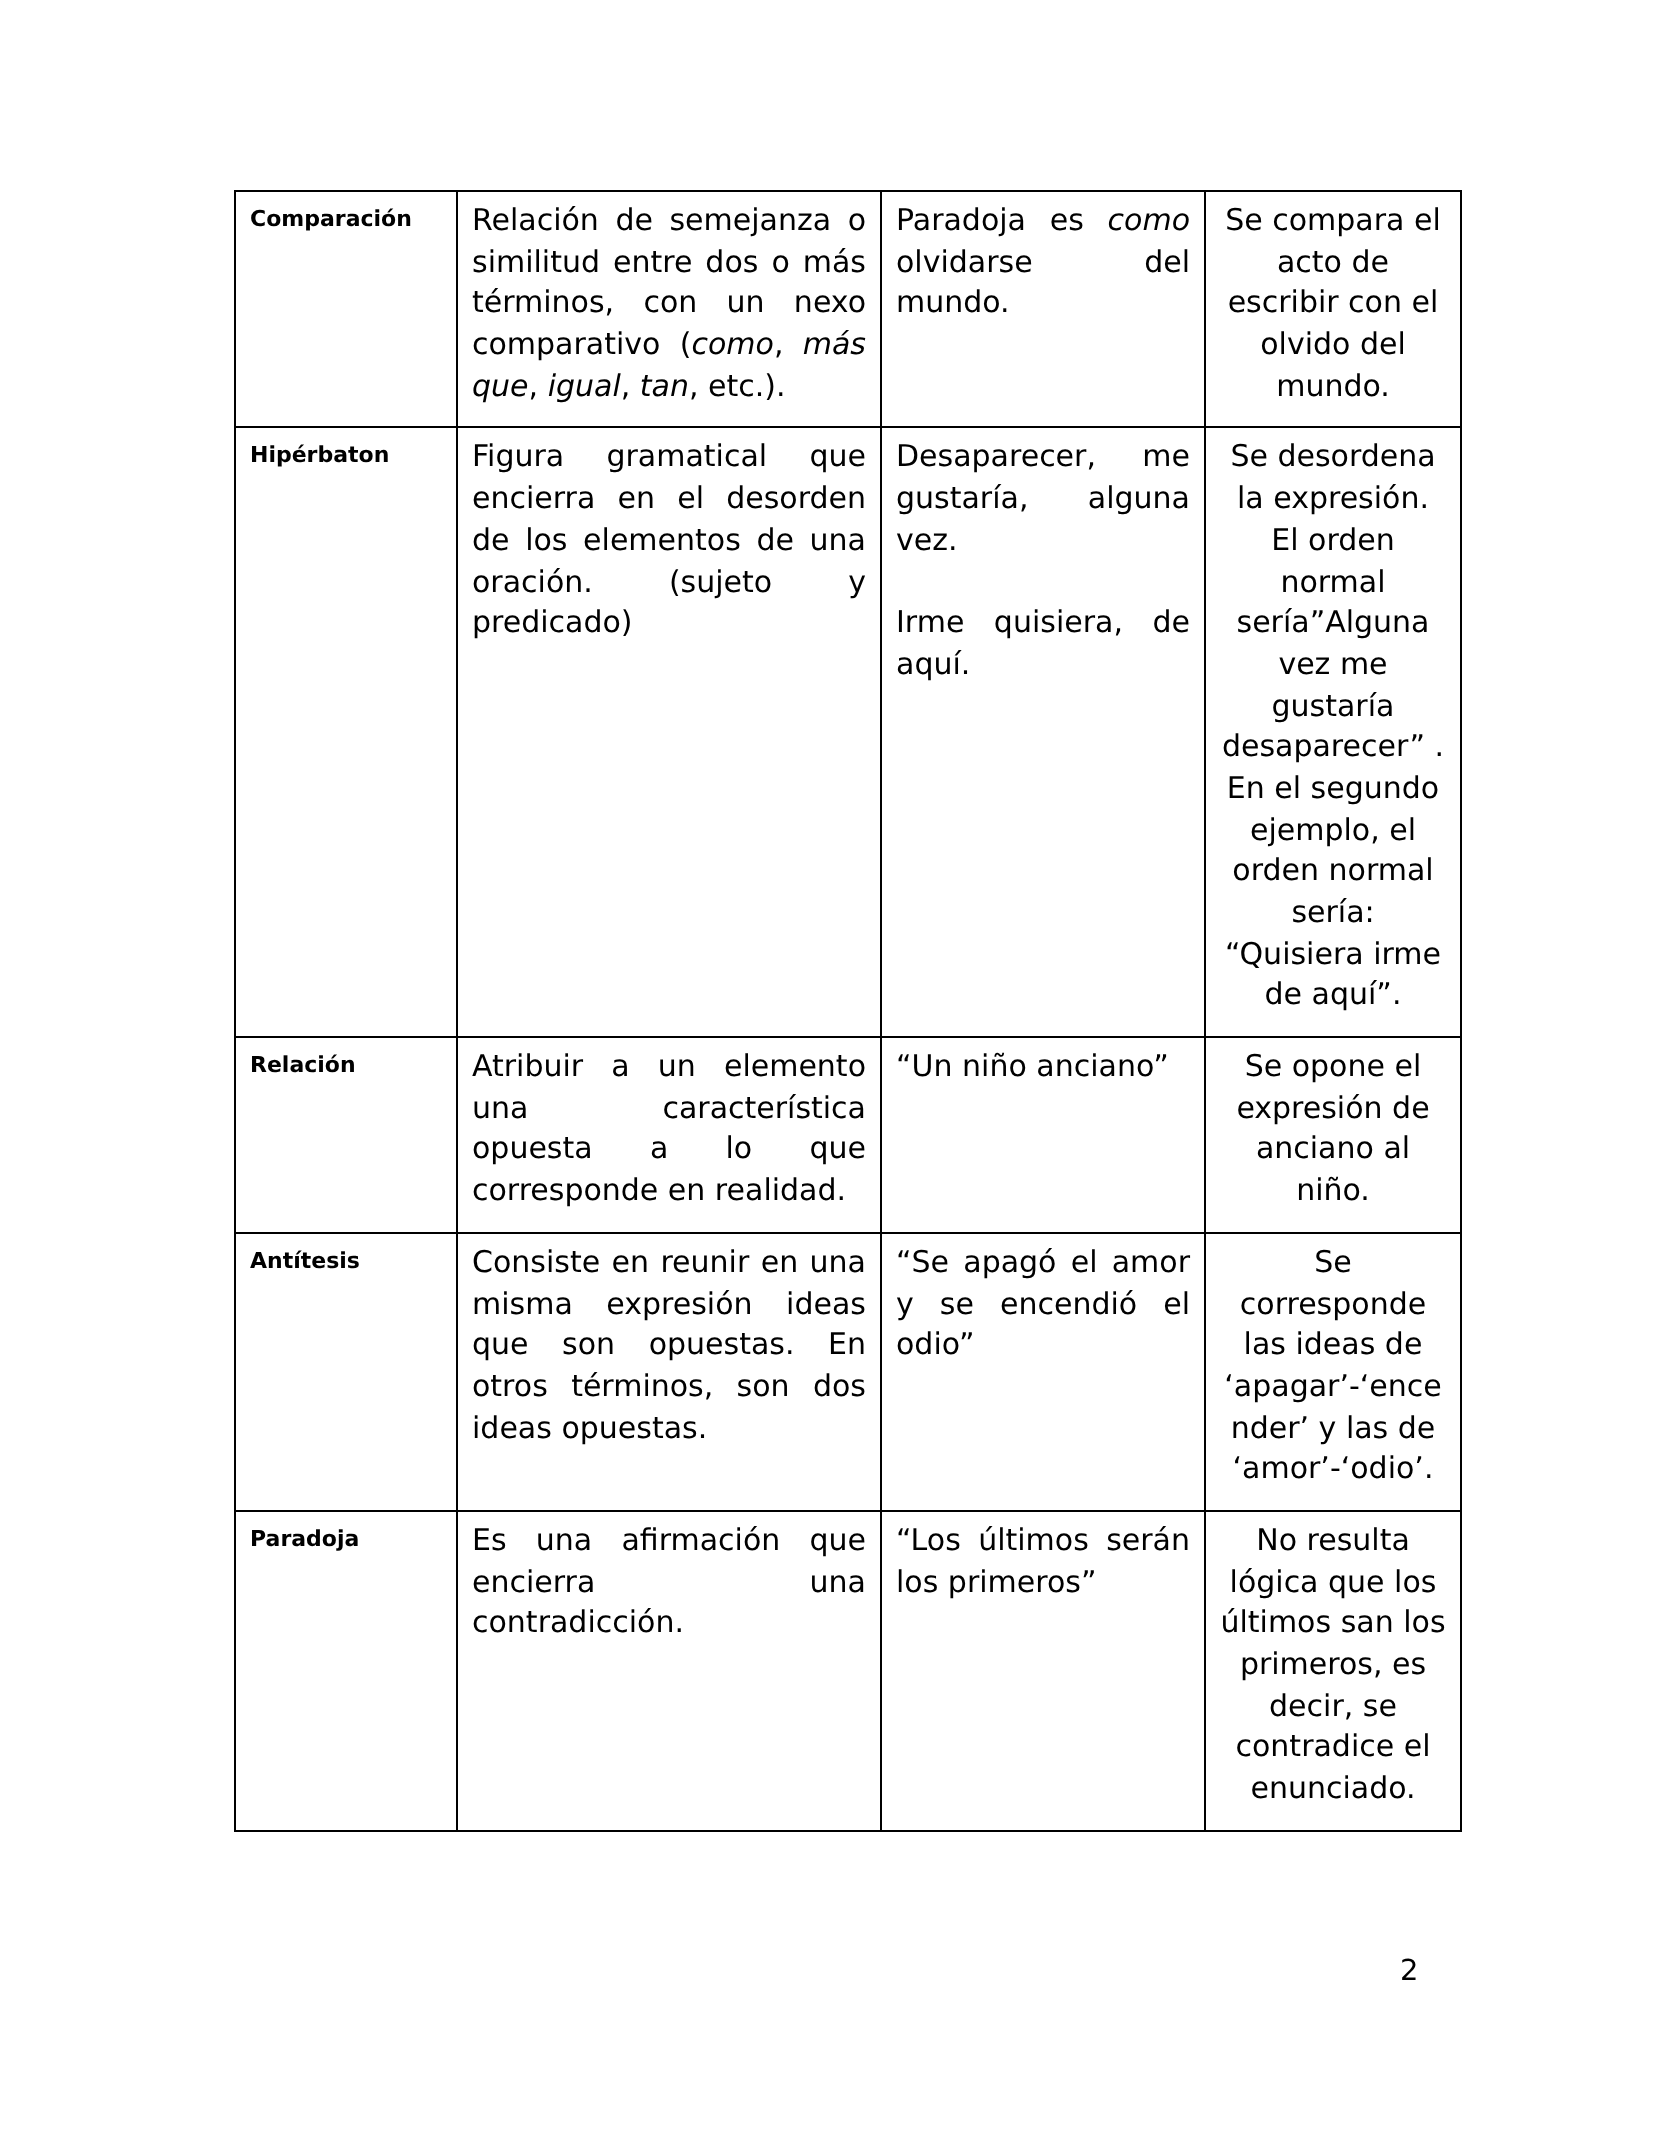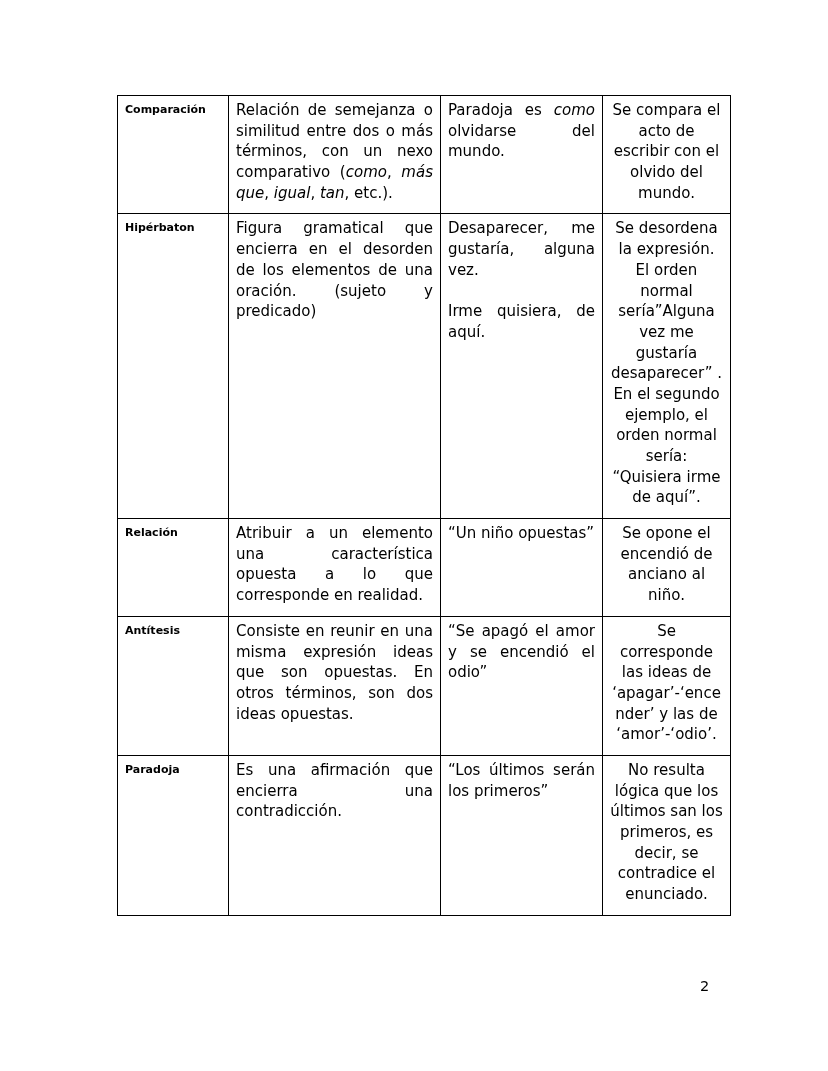--- a/index.html
+++ b/index.html
@@ -77,22 +77,22 @@
           <td class="term-cell"><span>Hipérbaton</span></td>
           <td class="definition-cell"><span>Figura gramatical que encierra en el desorden de los elementos de una oración. (sujeto y predicado)</span></td>
           <td class="example-cell"><span>Desaparecer, me gustaría, alguna vez.
 
 Irme quisiera, de aquí.</span></td>
           <td class="explanation-cell"><span>Se desordena la expresión. El orden normal sería”Alguna vez me gustaría desaparecer” .  En el segundo ejemplo, el orden normal sería: “Quisiera irme de aquí”.</span></td>
         </tr>
         <tr>
           <td class="term-cell"><span>Relación</span></td>
           <td class="definition-cell"><span>Atribuir a un elemento una característica opuesta a lo que corresponde en realidad.</span></td>
-          <td class="example-cell"><span>“Un niño opuestas”</span></td>
-          <td class="explanation-cell"><span>Se opone el encendió de anciano al niño.</span></td>
+          <td class="example-cell"><span>“Un niño anciano”</span></td>
+          <td class="explanation-cell"><span>Se opone el expresión de anciano al niño.</span></td>
         </tr>
         <tr>
           <td class="term-cell"><span>Antítesis</span></td>
           <td class="definition-cell"><span>Consiste en reunir en una misma expresión ideas que son opuestas. En otros términos, son dos ideas opuestas.</span></td>
           <td class="example-cell"><span>“Se apagó el amor y se encendió el odio”</span></td>
           <td class="explanation-cell"><span>Se corresponde las ideas de ‘apagar’-‘encender’ y las de ‘amor’-‘odio’.</span></td>
         </tr>
         <tr>
           <td class="term-cell"><span>Paradoja</span></td>
           <td class="definition-cell"><span>Es una afirmación que encierra una contradicción.</span></td>

